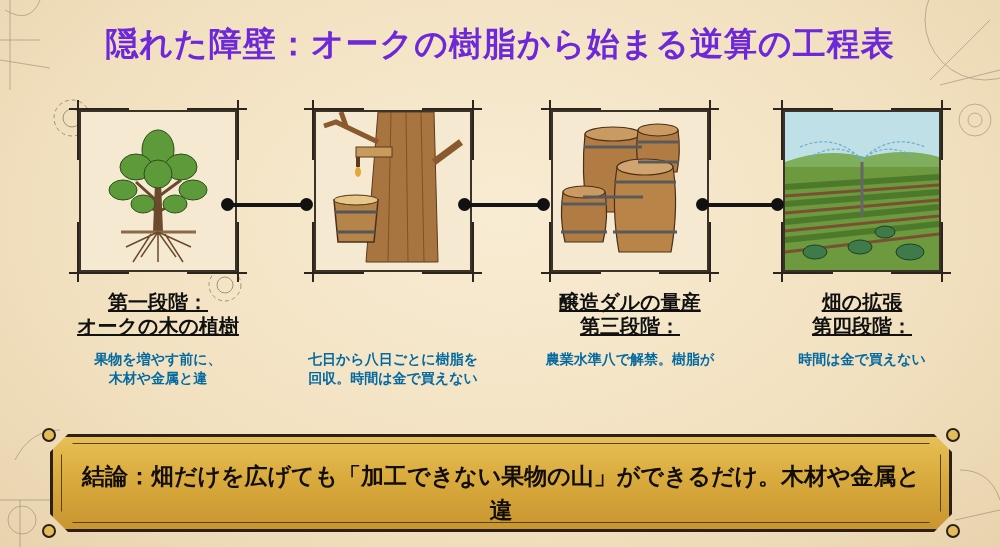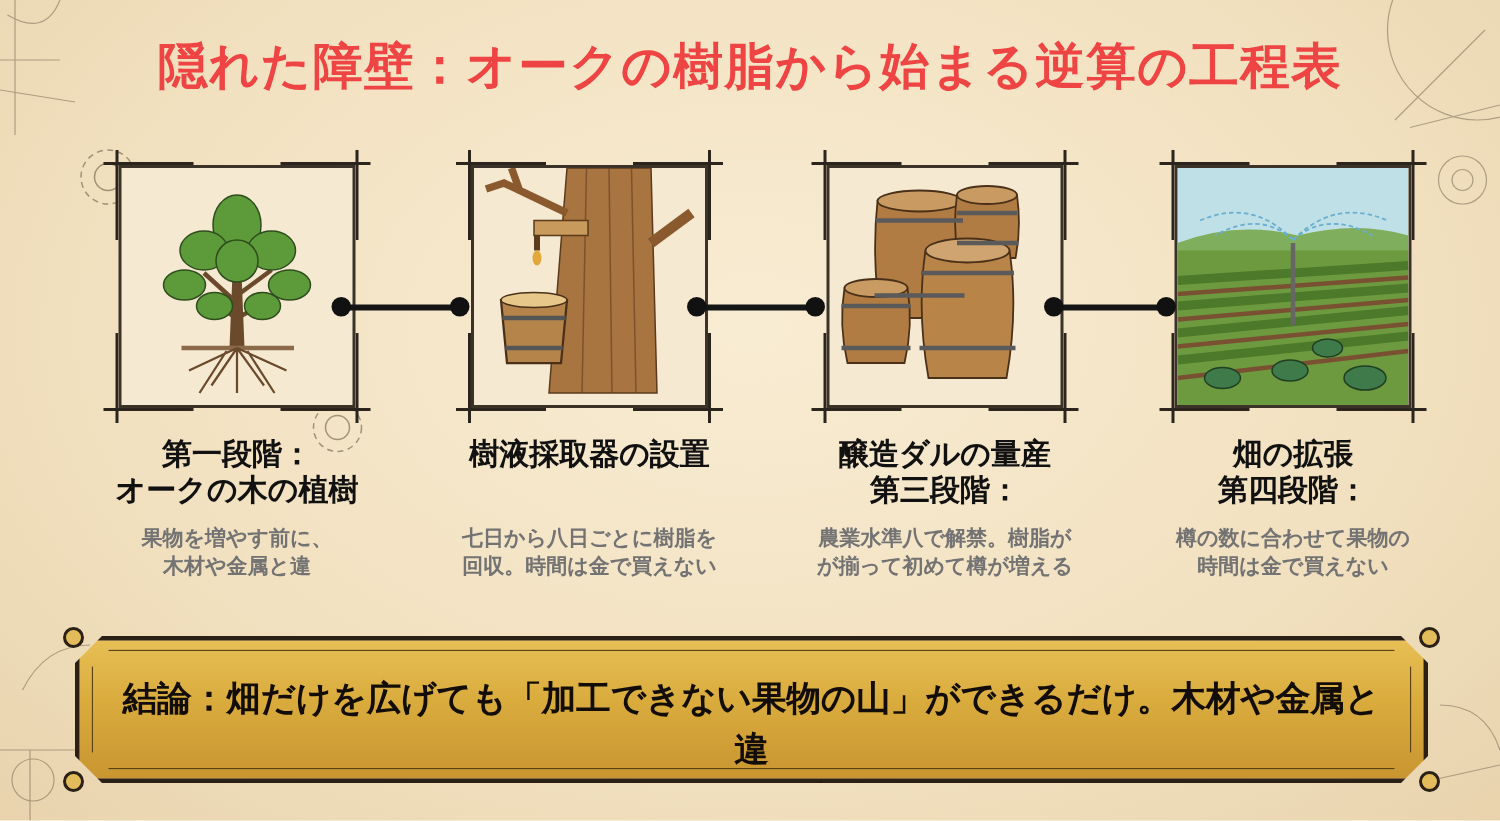--- a/index.html
+++ b/index.html
@@ -7,49 +7,49 @@
   body {
     position: relative;
     font-family: "DejaVu Sans", "Liberation Sans", sans-serif;
     background: radial-gradient(ellipse at 50% 40%, #f8ecd3 0%, #f2e1c0 60%, #e8d3ad 100%);
     color: #111;
   }
   .sketch { position: absolute; pointer-events: none; }
   .title {
     position: absolute; left: 0; top: 22px; width: 1000px;
     text-align: center; font-size: 33px; font-weight: bold;
-    letter-spacing: 1px; color: #ef4444;
+    letter-spacing: 1px; color: #6d28d9;
   }
   .stage { position: absolute; top: 100px; width: 230px; }
   .frame {
     position: absolute; left: 50%; top: 0; transform: translateX(-50%);
     width: 178px; height: 182px;
   }
   .frame .inner {
     position: absolute; left: 10px; top: 10px; right: 10px; bottom: 10px;
     border: 2px solid #3b3328; background: #f5e9d2; overflow: hidden;
   }
   .frame .corner { position: absolute; background: #2b251e; }
   .stage-title {
     position: absolute; top: 190px; left: 0; width: 100%;
-    text-align: center; font-weight: bold; font-size: 20px; line-height: 24px; color: #111;
+    text-align: center; font-weight: bold; font-size: 20px; line-height: 24px; color: #111; text-decoration: underline;
   }
   .stage-desc {
     position: absolute; top: 250px; left: 0; width: 100%;
-    text-align: center; font-weight: bold; font-size: 14px; line-height: 19px; color: #737373;
+    text-align: center; font-weight: bold; font-size: 14px; line-height: 19px; color: #0369a1;
   }
   .connector { position: absolute; top: 203px; height: 4px; background: #151515; }
   .connector::before, .connector::after {
     content: ""; position: absolute; top: -5px; width: 13px; height: 13px;
     border-radius: 50%; background: #111;
   }
   .connector::before { left: -6px; }
   .connector::after { right: -6px; }
   .banner {
-    position: absolute; left: 42px; top: 418px; width: 918px; height: 110px;
+    position: absolute; left: 42px; top: 428px; width: 918px; height: 110px;
   }
   .banner-body {
     position: absolute; left: 8px; top: 6px; right: 8px; bottom: 6px;
     background: linear-gradient(180deg, #e7bf55 0%, #d9ab3d 45%, #c99530 100%);
     border: 3px solid #2a2015;
     clip-path: polygon(18px 0, calc(100% - 18px) 0, 100% 18px, 100% calc(100% - 18px), calc(100% - 18px) 100%, 18px 100%, 0 calc(100% - 18px), 0 18px);
   }
   .banner-inner {
     position: absolute; left: 8px; top: 6px; right: 8px; bottom: 6px;
     border: 1.5px solid #5a4216;
@@ -151,21 +151,20 @@
         <rect x="40" y="35" width="36" height="10" fill="#c89a5c" stroke="#5b3b1c"></rect>
         <path d="M42 45 L42 55" stroke="#5b3b1c" stroke-width="4"></path>
         <ellipse cx="42" cy="60" rx="3" ry="5" fill="#e2a93a"></ellipse>
         <path d="M18 88 L62 88 L58 130 L22 130 Z" fill="#b5844b" stroke="#4a3018" stroke-width="1.5"></path>
         <ellipse cx="40" cy="88" rx="22" ry="5" fill="#e8c78a" stroke="#4a3018"></ellipse>
         <path d="M19 100 L61 100 M21 120 L59 120" stroke="#555" stroke-width="3"></path>
       </svg>
     </div>
   </div>
   <div class="stage-title">
-    <div>樹液採取器の設置</div>
   </div>
   <div class="stage-desc">
     <div>七日から八日ごとに樹脂を</div>
     <div>回収。時間は金で買えない</div>
   </div>
 </div>
 
 <div class="stage" style="left:515px">
   <div class="frame">
     <div class="corner" style="left:0;top:8px;width:60px;height:2px"></div>
@@ -196,21 +195,20 @@
         </g>
       </svg>
     </div>
   </div>
   <div class="stage-title">
     <div>醸造ダルの量産</div>
     <div>第三段階：</div>
   </div>
   <div class="stage-desc">
     <div>農業水準八で解禁。樹脂が</div>
-    <div>が揃って初めて樽が増える</div>
   </div>
 </div>
 
 <div class="stage" style="left:747px">
   <div class="frame">
     <div class="corner" style="left:0;top:8px;width:60px;height:2px"></div>
     <div class="corner" style="left:8px;top:0;width:2px;height:60px"></div>
     <div class="corner" style="right:0;top:8px;width:60px;height:2px"></div>
     <div class="corner" style="right:8px;top:0;width:2px;height:60px"></div>
     <div class="corner" style="left:0;bottom:8px;width:60px;height:2px"></div>
@@ -242,21 +240,20 @@
           <path d="M77 48 Q100 28 130 45"></path>
         </g>
       </svg>
     </div>
   </div>
   <div class="stage-title">
     <div>畑の拡張</div>
     <div>第四段階：</div>
   </div>
   <div class="stage-desc">
-    <div>樽の数に合わせて果物の</div>
     <div>時間は金で買えない</div>
   </div>
 </div>
 
 <div class="connector" style="left:227px;width:80px"></div>
 <div class="connector" style="left:464px;width:80px"></div>
 <div class="connector" style="left:702px;width:76px"></div>
 
 <div class="banner">
   <div class="banner-body">

